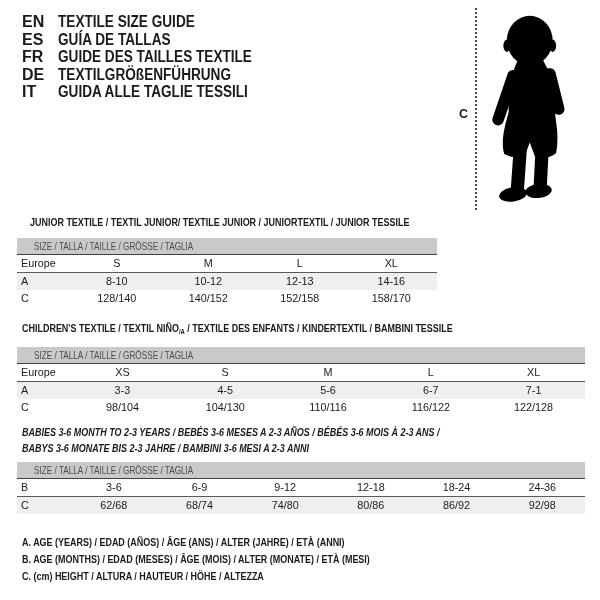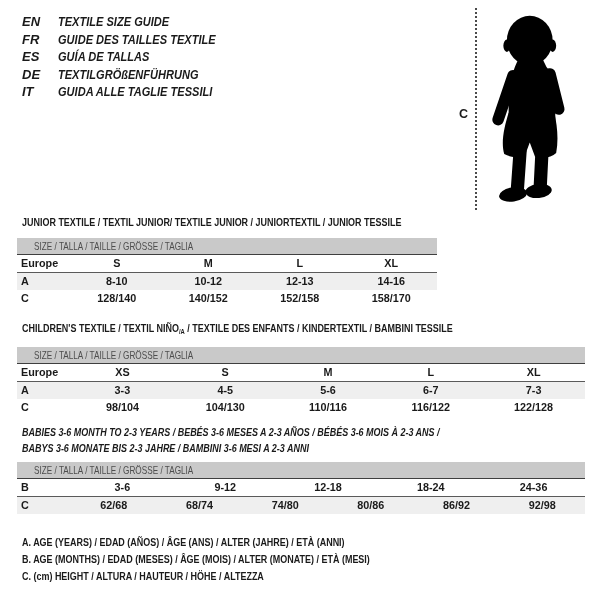--- a/index.html
+++ b/index.html
@@ -4,63 +4,63 @@
 <style>
   html,body{margin:0;padding:0;width:600px;height:600px;overflow:hidden;background:#ffffff;}
   body{font-family:"Liberation Sans", sans-serif;color:#1a1a1a;}
   .page{position:absolute;left:0;top:0;width:600px;height:600px;background:#fff;}
 
   
   .cond{display:inline-block;transform:scaleX(0.78);transform-origin:0 50%;white-space:nowrap;}
   .cond-lang{display:inline-block;transform:scaleX(0.85);transform-origin:0 50%;white-space:nowrap;}
 
   
-  .lang-list{position:absolute;left:22px;top:13px;font-weight:bold;font-size:13px;line-height:17.6px;font-style:italic;}
+  .lang-list{position:absolute;left:22px;top:13px;font-weight:bold;font-size:16px;line-height:17.6px;}
   .lang-row{display:flex;}
   .lang-code{width:36px;}
 
   
   .dotted-line{position:absolute;left:475px;top:8px;height:202px;width:0;border-left:2px dotted #4a4a4a;}
   .figure-label{position:absolute;left:459px;top:107px;font-weight:bold;font-size:12.5px;}
   .baby-svg{position:absolute;left:484px;top:8px;width:88px;height:204px;}
 
   
   .section-title{position:absolute;font-weight:bold;font-size:11.5px;line-height:13px;white-space:nowrap;}
   .title-sub{font-size:7.5px;vertical-align:-2px;}
   .two-line{line-height:15.5px;}
 
   
   .size-table{position:absolute;font-size:10.8px;}
   .size-bar{height:16px;line-height:16px;background:#c9c9c9;color:#4d4d4d;padding-left:17px;font-size:10.5px;}
-  .trow{display:flex;height:17px;line-height:17px;font-weight:bold;}
+  .trow{display:flex;height:17px;line-height:17px;}
   .trow.first{border-top:1px solid #3f3f3f;border-bottom:1px solid #5a5a5a;}
   .trow.alt{background:#efefef;}
   .rlabel{width:50px;padding-left:4px;}
   .cell{flex:1;text-align:center;}
 
   
   .footnotes{position:absolute;left:22px;top:534px;font-weight:bold;font-size:11.5px;line-height:17.2px;}
 </style>
 </head>
 <body>
 
 <div class="page">
 
   <div class="lang-list">
     <div class="lang-row">
       <span class="lang-code">EN</span>
       <span class="cond-lang">TEXTILE SIZE GUIDE</span>
     </div>
     <div class="lang-row">
+      <span class="lang-code">ES</span>
+      <span class="cond-lang">GUÍA DE TALLAS</span>
+    </div>
+    <div class="lang-row">
       <span class="lang-code">FR</span>
       <span class="cond-lang">GUIDE DES TAILLES TEXTILE</span>
-    </div>
-    <div class="lang-row">
-      <span class="lang-code">ES</span>
-      <span class="cond-lang">GUÍA DE TALLAS</span>
     </div>
     <div class="lang-row">
       <span class="lang-code">DE</span>
       <span class="cond-lang">TEXTILGRÖßENFÜHRUNG</span>
     </div>
     <div class="lang-row">
       <span class="lang-code">IT</span>
       <span class="cond-lang">GUIDA ALLE TAGLIE TESSILI</span>
     </div>
   </div>
@@ -76,21 +76,21 @@
       <line x1="33" y1="70" x2="16" y2="120" stroke-width="13" stroke-linecap="round"></line>
       <line x1="75" y1="68" x2="85" y2="108" stroke-width="13" stroke-linecap="round"></line>
       <path stroke="none" d="M28 112 C23 128 19 146 23 159 C30 163 40 164 46 162 L52 146 L58 162 C67 165 77 163 82 158 C85 142 83 126 80 112 Z"></path>
       <line x1="41" y1="156" x2="38" y2="198" stroke-width="15" stroke-linecap="round"></line>
       <line x1="66" y1="154" x2="64" y2="194" stroke-width="15" stroke-linecap="round"></line>
       <ellipse cx="33" cy="205" rx="16" ry="8" transform="rotate(-8 33 205)" stroke="none"></ellipse>
       <ellipse cx="62" cy="201" rx="15" ry="8" transform="rotate(-6 62 201)" stroke="none"></ellipse>
     </g>
   </svg>
 
-  <div class="section-title" style="left:22px;top:216px;text-decoration:underline;">
+  <div class="section-title" style="left:30px;top:216px;text-decoration:underline;">
     <span class="cond">JUNIOR TEXTILE / TEXTIL JUNIOR/ TEXTILE JUNIOR / JUNIORTEXTIL / JUNIOR TESSILE</span>
   </div>
   <div class="size-table" style="left:17px;top:238px;width:420px;">
     <div class="size-bar">
       <span class="cond">SIZE / TALLA / TAILLE / GRÖSSE / TAGLIA</span>
     </div>
     <div class="trow first">
       <span class="rlabel">Europe</span>
       <span class="cell">S</span>
       <span class="cell">M</span>
@@ -127,21 +127,21 @@
       <span class="cell">M</span>
       <span class="cell">L</span>
       <span class="cell">XL</span>
     </div>
     <div class="trow alt">
       <span class="rlabel">A</span>
       <span class="cell">3-3</span>
       <span class="cell">4-5</span>
       <span class="cell">5-6</span>
       <span class="cell">6-7</span>
-      <span class="cell">7-3</span>
+      <span class="cell">7-1</span>
     </div>
     <div class="trow">
       <span class="rlabel">C</span>
       <span class="cell">98/104</span>
       <span class="cell">104/130</span>
       <span class="cell">110/116</span>
       <span class="cell">116/122</span>
       <span class="cell">122/128</span>
     </div>
   </div>
@@ -150,20 +150,21 @@
     <span class="cond">BABIES 3-6 MONTH TO 2-3 YEARS / BEBÉS 3-6 MESES A 2-3 AÑOS / BÉBÉS 3-6 MOIS À 2-3 ANS /</span><br>
     <span class="cond">BABYS 3-6 MONATE BIS 2-3 JAHRE / BAMBINI 3-6 MESI A 2-3 ANNI</span>
   </div>
   <div class="size-table" style="left:17px;top:462px;width:568px;">
     <div class="size-bar">
       <span class="cond">SIZE / TALLA / TAILLE / GRÖSSE / TAGLIA</span>
     </div>
     <div class="trow first">
       <span class="rlabel">B</span>
       <span class="cell">3-6</span>
+      <span class="cell">6-9</span>
       <span class="cell">9-12</span>
       <span class="cell">12-18</span>
       <span class="cell">18-24</span>
       <span class="cell">24-36</span>
     </div>
     <div class="trow alt">
       <span class="rlabel">C</span>
       <span class="cell">62/68</span>
       <span class="cell">68/74</span>
       <span class="cell">74/80</span>

